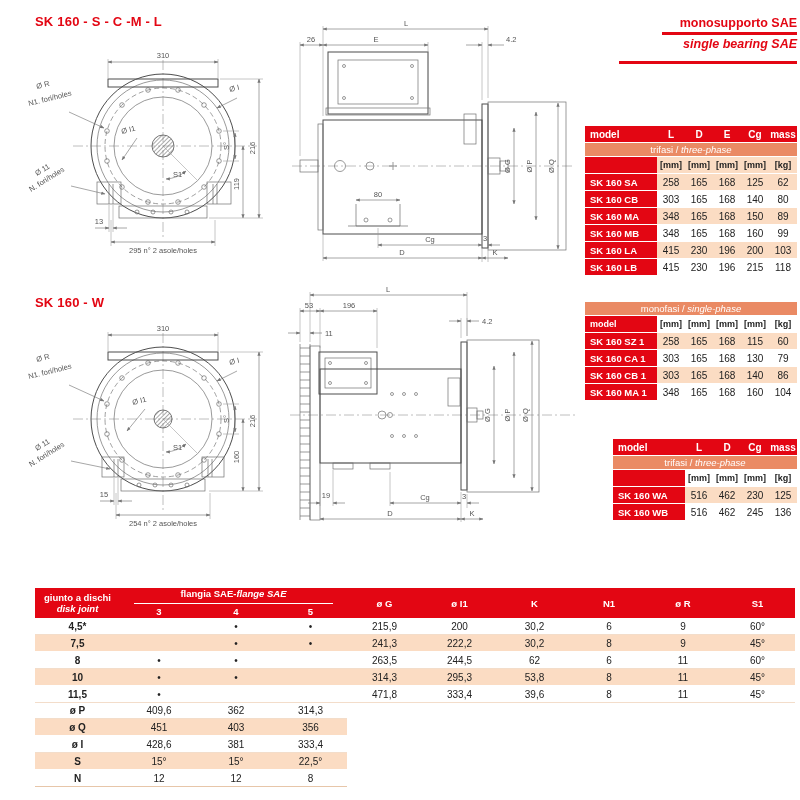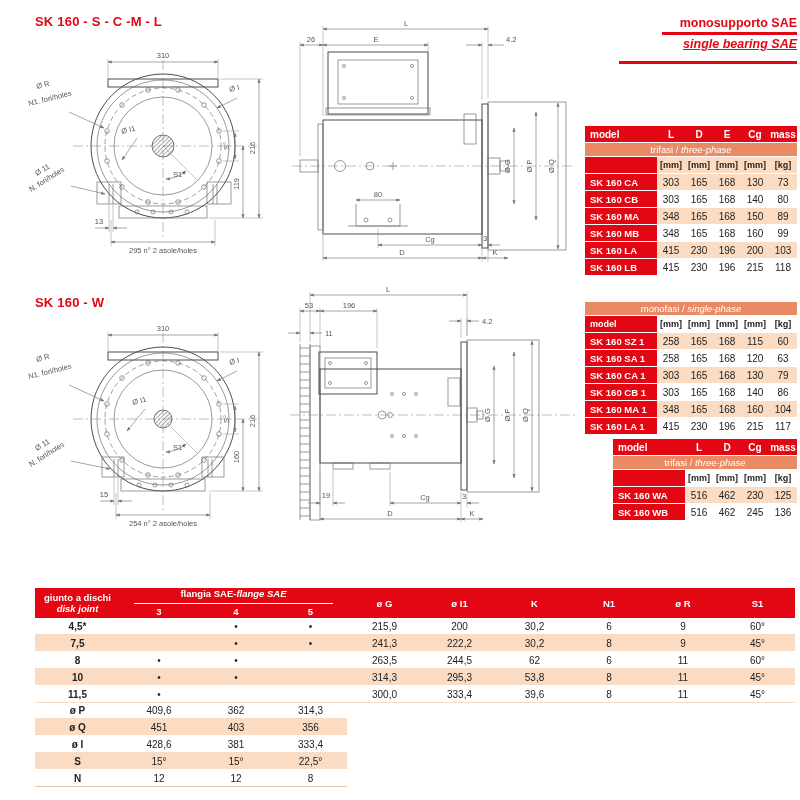--- a/index.html
+++ b/index.html
@@ -5,21 +5,21 @@
   :root{ --red:#E30613; --salmon:#EA8A64; --peach:#FBDCC3; --ink:#222; }
   html,body{margin:0;padding:0;}
   body{width:800px;height:800px;position:relative;background:#fff;
        font-family:"Liberation Sans",sans-serif;overflow:hidden;}
   .abs{position:absolute;}
   .dwg-title{color:var(--red);font-weight:bold;font-size:13px;letter-spacing:.2px;}
 
   
   #hdr-right{left:560px;top:16px;width:237px;text-align:right;color:var(--red);}
   #hdr-right .l1{font-weight:bold;font-size:12.5px;}
-  #hdr-right .l2{font-weight:bold;font-style:italic;font-size:12.5px;margin-top:2px;text-decoration:underline;}
+  #hdr-right .l2{font-weight:bold;font-style:italic;font-size:12.5px;margin-top:2px;}
   #hdr-right .rule1{height:3px;background:var(--red);width:135px;margin:2px 0 2px auto;}
   #hdr-right .rule2{height:2.5px;background:var(--red);width:178px;margin:10px 0 0 auto;}
 
   
   table.dtable{border-collapse:collapse;table-layout:fixed;font-size:10px;color:var(--ink);margin-top:48px;}
   .dtable th,.dtable td{padding:0;text-align:center;height:16px;border-bottom:1px solid #fff;
       font-weight:normal;white-space:nowrap;overflow:hidden;}
   .dtable .hred{background:var(--red);color:#fff;font-weight:bold;font-size:10px;}
   .dtable .hred.model{text-align:left;padding-left:5px;}
   .dtable .band{background:var(--salmon);color:#fff;font-size:9.5px;height:13px;}
@@ -425,26 +425,26 @@
       <th class="mcell"></th>
       <th>[mm]</th>
       <th>[mm]</th>
       <th>[mm]</th>
       <th>[mm]</th>
       <th>[kg]</th>
     </tr>
   </thead>
   <tbody>
       <tr>
-        <td>SK 160 CA</td>
-        <td>303</td>
+        <td>SK 160 SA</td>
+        <td>258</td>
         <td>165</td>
         <td>168</td>
-        <td>130</td>
-        <td>73</td>
+        <td>125</td>
+        <td>62</td>
       </tr>
       <tr>
         <td>SK 160 CB</td>
         <td>303</td>
         <td>165</td>
         <td>168</td>
         <td>140</td>
         <td>80</td>
       </tr>
       <tr>
@@ -507,28 +507,20 @@
   <tbody>
       <tr>
         <td>SK 160 SZ 1</td>
         <td>258</td>
         <td>165</td>
         <td>168</td>
         <td>115</td>
         <td>60</td>
       </tr>
       <tr>
-        <td>SK 160 SA 1</td>
-        <td>258</td>
-        <td>165</td>
-        <td>168</td>
-        <td>120</td>
-        <td>63</td>
-      </tr>
-      <tr>
         <td>SK 160 CA 1</td>
         <td>303</td>
         <td>165</td>
         <td>168</td>
         <td>130</td>
         <td>79</td>
       </tr>
       <tr>
         <td>SK 160 CB 1</td>
         <td>303</td>
@@ -537,28 +529,20 @@
         <td>140</td>
         <td>86</td>
       </tr>
       <tr>
         <td>SK 160 MA 1</td>
         <td>348</td>
         <td>165</td>
         <td>168</td>
         <td>160</td>
         <td>104</td>
-      </tr>
-      <tr>
-        <td>SK 160 LA 1</td>
-        <td>415</td>
-        <td>230</td>
-        <td>196</td>
-        <td>215</td>
-        <td>117</td>
       </tr>
     </tbody>
 </table>
 
 <table id="table3" class="dtable stripe-odd abs" style="left:613px;top:391px;width:184px;">
   <colgroup>
       <col style="width:72px">
       <col style="width:28px">
       <col style="width:28px">
       <col style="width:28px">
@@ -683,21 +667,21 @@
         <td>53,8</td>
         <td>8</td>
         <td>11</td>
         <td>45°</td>
       </tr>
       <tr>
         <td>11,5</td>
         <td>•</td>
         <td></td>
         <td></td>
-        <td>300,0</td>
+        <td>471,8</td>
         <td>333,4</td>
         <td>39,6</td>
         <td>8</td>
         <td>11</td>
         <td>45°</td>
       </tr>
     </tbody>
 </table>
 
 <table id="btable2" class="abs" style="left:35px;top:702px;width:312px;">

